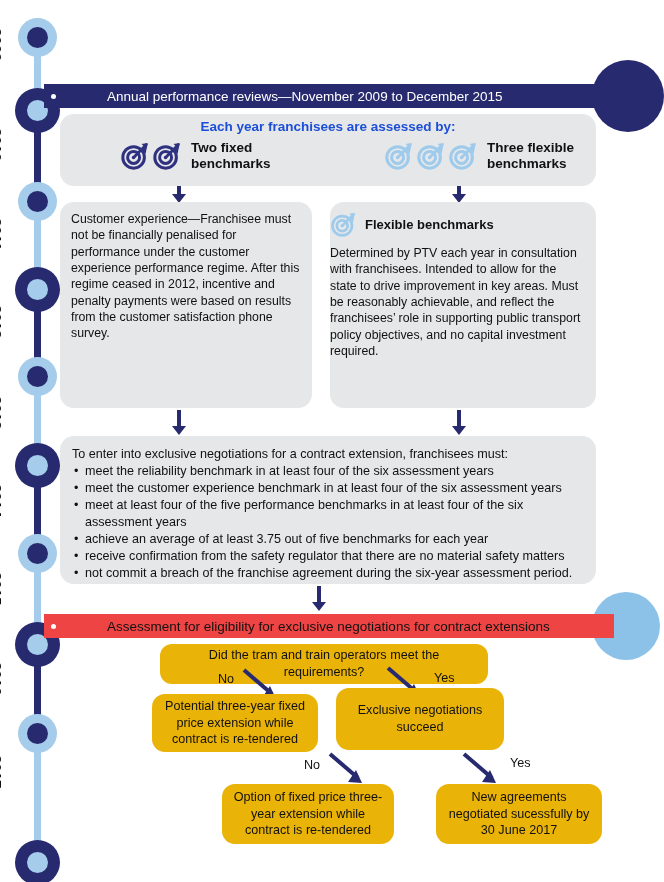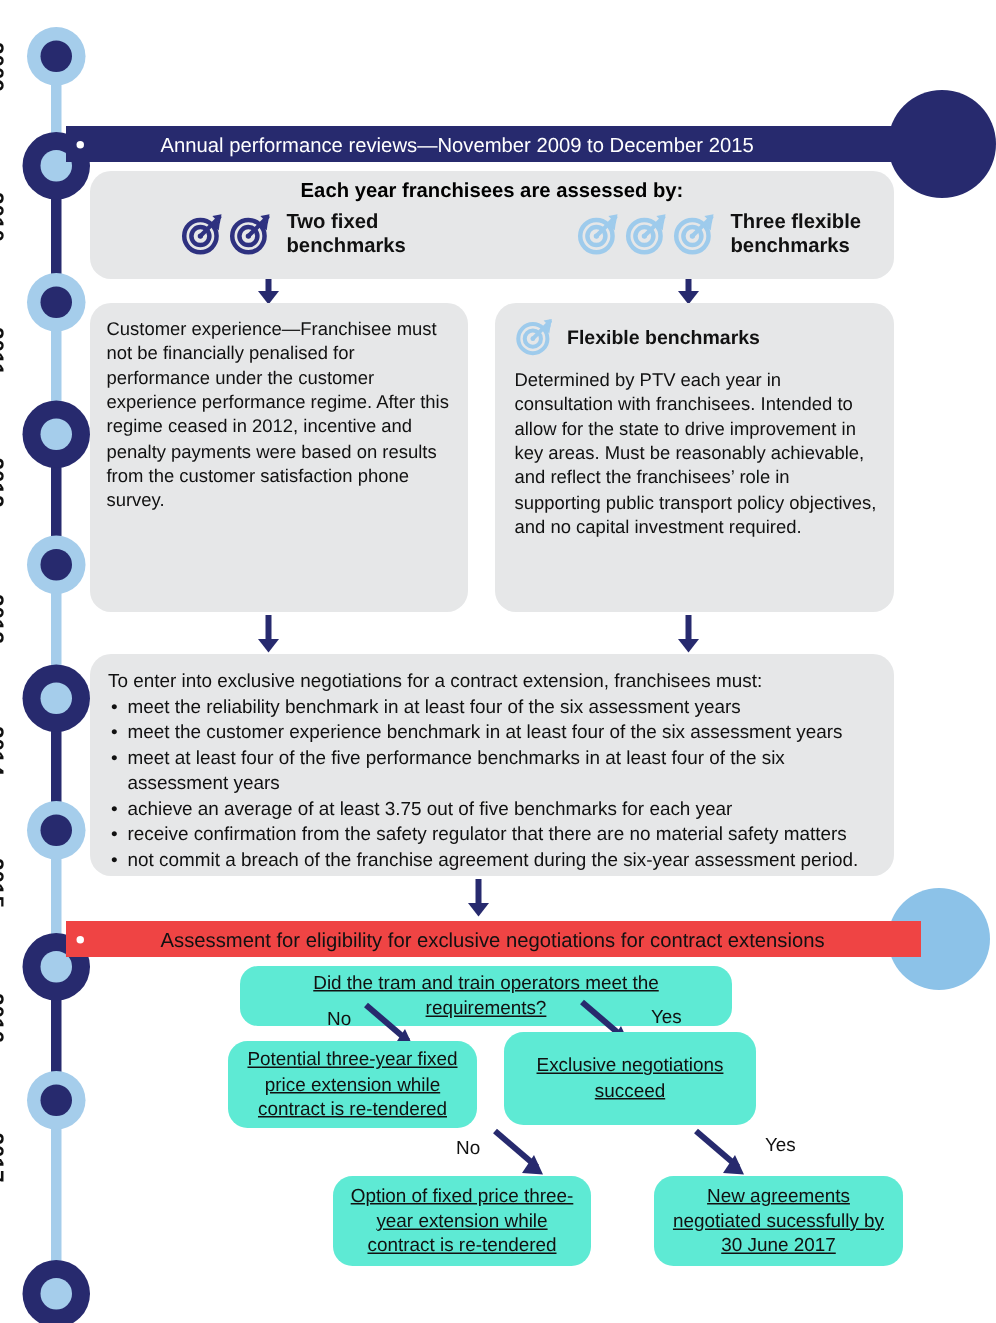--- a/index.html
+++ b/index.html
@@ -49,52 +49,52 @@
   .box{
     position:absolute;background:#e6e7e8;border-radius:14px;
     box-sizing:border-box;
   }
   .box p{margin:0;}
 
   
   #box-assessed{left:60px;top:114px;width:536px;height:72px;}
   #assessed-title{
     position:absolute;left:0;right:0;top:5px;text-align:center;
-    font-size:13.5px;font-weight:bold;color:#000000;
+    font-size:13.5px;font-weight:bold;color:#1d4ed8;
   }
   .bm-group{position:absolute;top:26px;display:flex;align-items:center;gap:2px;}
   .bm-group .bm-text{margin-left:7px;font-size:13.5px;font-weight:bold;line-height:1.18;color:#111;}
   #bm-fixed{left:60px;}
   #bm-flex{left:324px;}
 
   
   #box-fixed{left:60px;top:202px;width:252px;height:206px;padding:9px 11px 9px 11px;}
-  #box-flexible{left:330px;top:202px;width:266px;height:206px;padding:9px 11px 9px 13px;}
+  #box-flexible{left:330px;top:202px;width:266px;height:206px;padding:9px 11px 9px 0;}
   .bm-head{display:flex;align-items:center;margin-bottom:7px;}
   .bm-head .bm-head-label{font-size:13px;font-weight:bold;margin-left:8px;color:#111;}
   .bm-body{font-size:12.3px;line-height:1.33;color:#111;}
   .bm-body p + p{margin-top:9px;}
 
   
   #box-req{left:60px;top:436px;width:536px;height:148px;padding:10px 12px;}
   #req-intro{font-size:12.6px;line-height:1.35;color:#111;}
   #req-list{list-style:none;margin:0;padding:0;}
   #req-list li{
     font-size:12.6px;line-height:1.35;color:#111;
     padding-left:13px;position:relative;
   }
   #req-list li:before{
     content:"\2022";position:absolute;left:2px;top:0;
   }
 
   
   .dbox{
-    position:absolute;background:#5eead4;border-radius:13px;
+    position:absolute;background:#eab308;border-radius:13px;
     display:flex;align-items:center;justify-content:center;text-align:center;
-    font-size:12.6px;line-height:1.32;color:#111;box-sizing:border-box;padding:20px 8px;text-decoration:underline;
+    font-size:12.6px;line-height:1.32;color:#111;box-sizing:border-box;padding:20px 8px;
   }
   #q-box{left:160px;top:644px;width:328px;height:24px;border-radius:12px;font-size:12.6px;}
   #d-no1{left:152px;top:694px;width:166px;height:58px;}
   #d-yes1{left:336px;top:688px;width:168px;height:62px;}
   #d-no2{left:222px;top:784px;width:172px;height:60px;}
   #d-yes2{left:436px;top:784px;width:166px;height:60px;}
 
   
   .blabel{position:absolute;font-size:12.6px;color:#111;}
   #lab-no1{left:218px;top:672px;}

